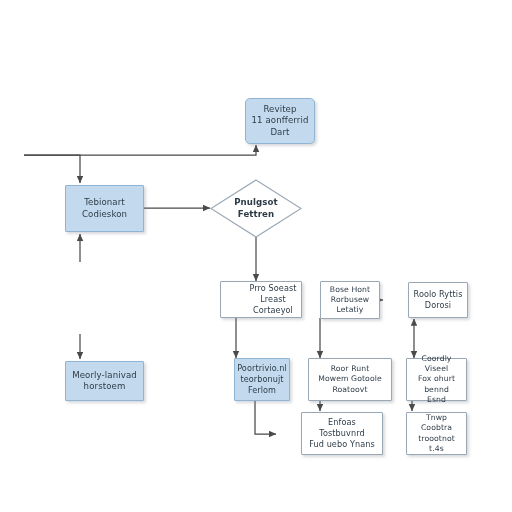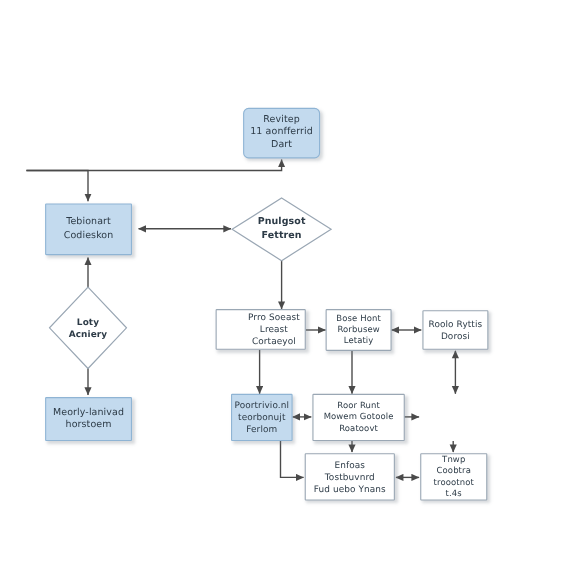--- a/index.html
+++ b/index.html
@@ -43,20 +43,21 @@
     line-height: 1.32;
     letter-spacing: 0.1px;
     white-space: pre-line;
   }
   
   .proc {
     border: 1px solid #9aa7b4;
     background: #ffffff;
     border-radius: 1px;
     box-shadow: 2px 2px 3px rgba(120,130,140,0.30);
+    margin-left: 24px;
   }
   .proc.blue {
     background: #c3daee;
     border: 1px solid #8fb4d4;
   }
   .proc.blue.round {
     border-radius: 5px;
   }
   
   .dia {
@@ -144,27 +145,20 @@
   </div>
 
   <div class="node dia fs9" style="left:210px; top:179px; width:92px; height:59px;">
     <svg class="dshape" viewBox="0 0 92 59" xmlns="http://www.w3.org/2000/svg">
       <polygon points="46,1 91,29.5 46,58 1,29.5" fill="#ffffff" stroke="#9aa7b4" stroke-width="1.1"></polygon>
     </svg>
     <span class="lbl">Pnulgsot
 Fettren</span>
   </div>
 
-  <div class="node dia fs85" style="left:44px; top:260px; width:72px; height:76px;">
-    <svg class="dshape" viewBox="0 0 72 76" xmlns="http://www.w3.org/2000/svg">
-      <polygon points="36,1 71,38 36,75 1,38" fill="#ffffff" stroke="#9aa7b4" stroke-width="1.1"></polygon>
-    </svg>
-    <span class="lbl">Loty
-Acniery</span>
-  </div>
 
   <div class="node proc blue fs9" style="left:41px; top:361px; width:79px; height:40px;">
     <span class="lbl">Meorly-lanivad
 horstoem</span>
   </div>
 
   <div class="node proc fs85" style="left:196px; top:281px; width:82px; height:37px;padding-left:24px;">
     <span class="lbl">Prro Soeast Lreast
 Cortaeyol</span>
   </div>
@@ -185,20 +179,25 @@
 teorbonujt
 Ferlom</span>
   </div>
 
   <div class="node proc fs8" style="left:284px; top:358px; width:84px; height:43px;">
     <span class="lbl">Roor  Runt
 Mowem Gotoole
 Roatoovt</span>
   </div>
 
+  <div class="node proc fs8" style="left:382px; top:358px; width:61px; height:43px;">
+    <span class="lbl">Coordly Viseel
+Fox ohurt bennd
+Esnd</span>
+  </div>
 
   <div class="node proc fs85" style="left:277px; top:412px; width:82px; height:43px;">
     <span class="lbl">Enfoas Tostbuvnrd
 Fud  uebo  Ynans</span>
   </div>
 
   <div class="node proc fs8" style="left:382px; top:412px; width:61px; height:43px;">
     <span class="lbl">Tnwp  Coobtra
 troootnot
 t.4s</span>

